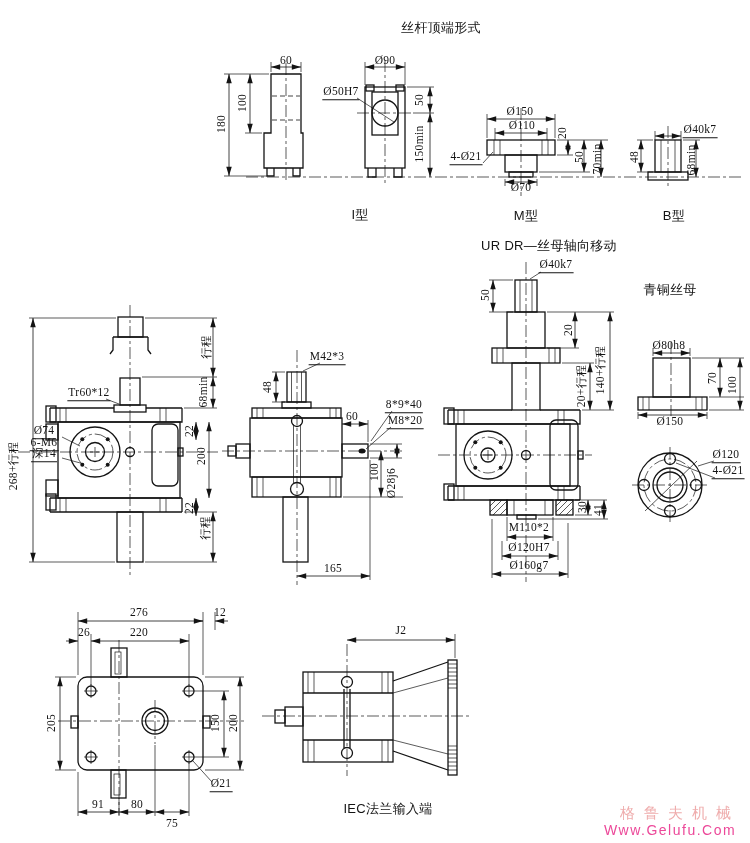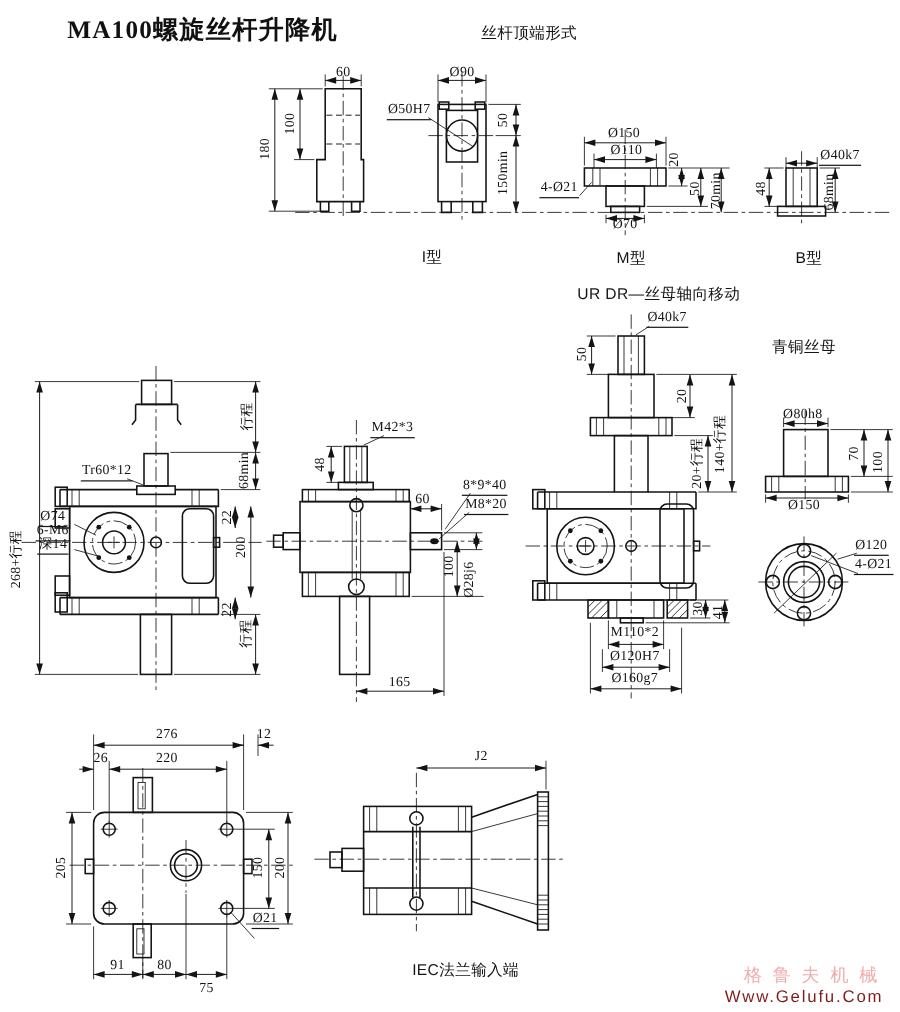--- a/index.html
+++ b/index.html
@@ -17,21 +17,21 @@
   
   .lbl{position:absolute;transform:translate(-50%,-50%);
        font:11.5px "Liberation Serif","DejaVu Serif",serif;color:#141414;
        white-space:pre;letter-spacing:.3px;line-height:1;}
   .v{transform:translate(-50%,-50%) rotate(-90deg);}
   .u{border-bottom:1px solid #141414;padding:0 1px 1px 1px;}
   .big{font-size:13px;font-family:"Liberation Sans","DejaVu Sans",sans-serif;}
   .title{position:absolute;left:56px;top:11px;transform:none;
          font:bold 21px "Liberation Serif","DejaVu Serif",serif;color:#111;letter-spacing:1px;}
   .wm1{font:15px "Liberation Sans","DejaVu Sans",sans-serif;color:#efadad;letter-spacing:9px;}
-  .wm2{font:14px "Liberation Sans","DejaVu Sans",sans-serif;color:#7f1d1d;letter-spacing:1.5px;}
+  .wm2{font:14px "Liberation Sans","DejaVu Sans",sans-serif;color:#ec4899;letter-spacing:1.5px;}
 </style>
 </head>
 <body>
 
 <div id="stage">
 
 <svg id="linework" width="750" height="843" viewBox="0 0 750 843">
   <defs>
     <marker id="ar" viewBox="0 0 12 12" refX="11" refY="6" markerWidth="11" markerHeight="11" orient="auto-start-reverse" markerUnits="userSpaceOnUse">
       <path d="M1,3 L11,6 L1,9 Z" fill="#141414"></path>
@@ -355,21 +355,20 @@
     <circle class="ol" cx="347" cy="753" r="5.5"></circle>
     <path class="ol" d="M393,681 L448,662 M393,751 L448,770"></path>
     <path class="tn" d="M393,693 L448,678 M393,740 L448,754"></path>
     <rect class="ol" x="448" y="660" width="9" height="115"></rect>
     <path class="tn" d="M448,664 h9 M448,668 h9 M448,672 h9 M448,676 h9 M448,680 h9 M448,684 h9 M448,688 h9 M448,746 h9 M448,750 h9 M448,754 h9 M448,758 h9 M448,762 h9 M448,766 h9 M448,770 h9"></path>
     <line class="tn" x1="455" y1="658" x2="455" y2="634"></line>
     <line class="dm" x1="347" y1="640" x2="455" y2="640"></line>
   </g>
 </svg>
 
-  <span class="title">MA100螺旋丝杆升降机</span>
   <span class="lbl big" style="left:441px;top:27px">丝杆顶端形式</span>
 
   <span class="lbl" style="left:286px;top:61px">60</span>
   <span class="lbl v" style="left:243px;top:103px">100</span>
   <span class="lbl v" style="left:222px;top:124px">180</span>
   <span class="lbl u" style="left:341px;top:93px">Ø50H7</span>
 
   <span class="lbl" style="left:385px;top:61px">Ø90</span>
   <span class="lbl v" style="left:420px;top:100px">50</span>
   <span class="lbl v" style="left:420px;top:144px">150min</span>
@@ -431,21 +430,21 @@
   <span class="lbl u" style="left:726px;top:456px">Ø120</span>
   <span class="lbl u" style="left:728px;top:472px">4-Ø21</span>
 
   <span class="lbl" style="left:139px;top:613px">276</span>
   <span class="lbl" style="left:220px;top:613px">12</span>
   <span class="lbl" style="left:84px;top:633px">26</span>
   <span class="lbl" style="left:139px;top:633px">220</span>
   <span class="lbl v" style="left:52px;top:723px">205</span>
   <span class="lbl v" style="left:216px;top:723px">150</span>
   <span class="lbl v" style="left:234px;top:723px">200</span>
-  <span class="lbl u" style="left:221px;top:767px">Ø21</span>
+  <span class="lbl u" style="left:221px;top:785px">Ø21</span>
   <span class="lbl" style="left:98px;top:805px">91</span>
   <span class="lbl" style="left:137px;top:805px">80</span>
   <span class="lbl" style="left:172px;top:824px">75</span>
 
   <span class="lbl" style="left:401px;top:631px">J2</span>
   <span class="lbl big" style="left:388px;top:808px">IEC法兰输入端</span>
 
   <span class="lbl wm1" style="left:680px;top:813px">格鲁夫机械</span>
   <span class="lbl wm2" style="left:670px;top:830px">Www.Gelufu.Com</span>
 

